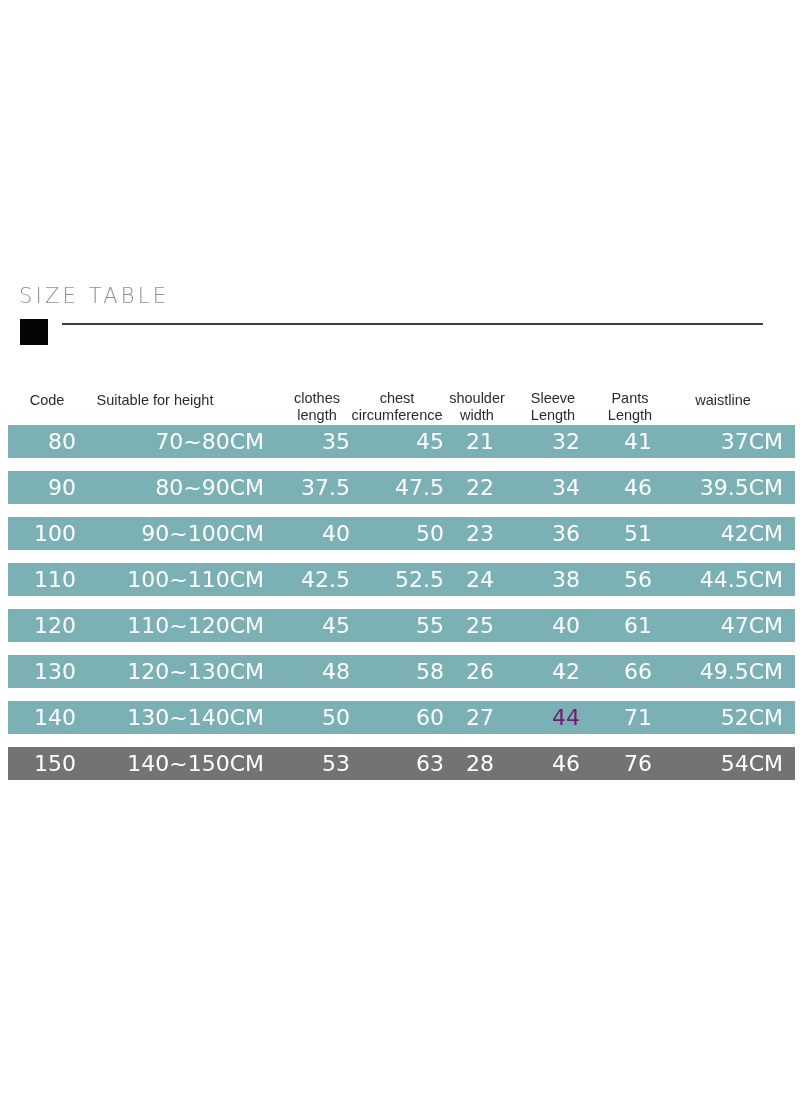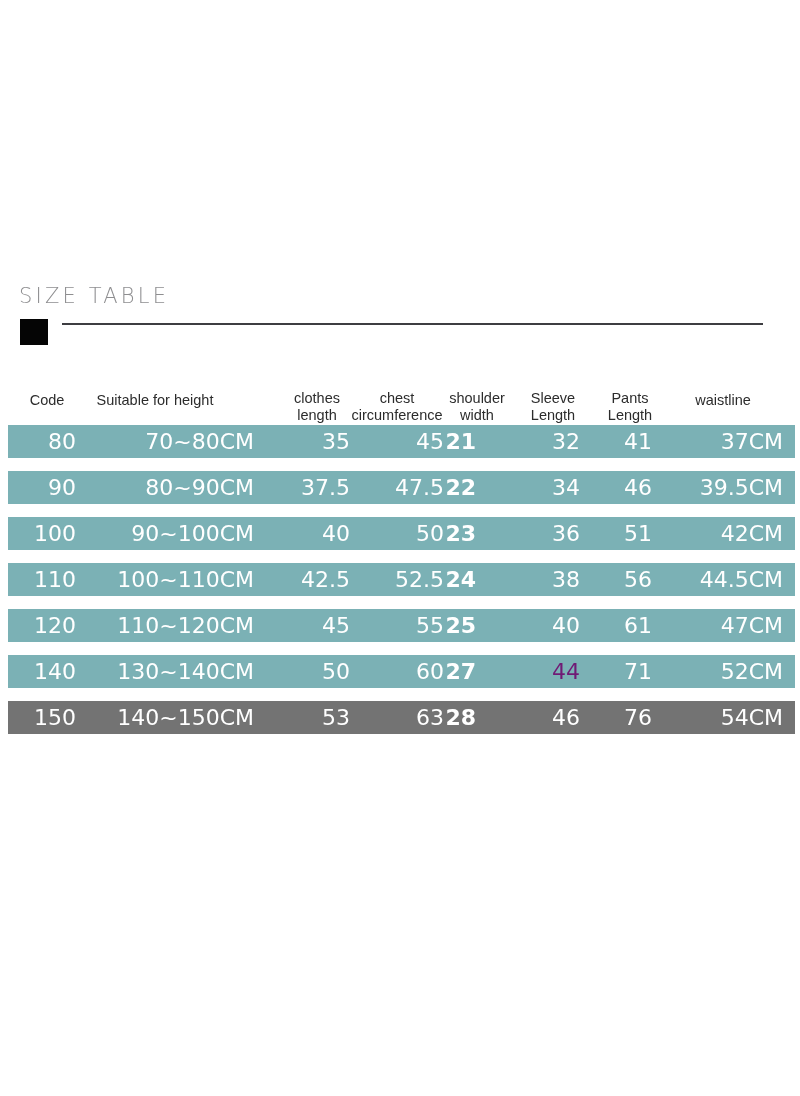--- a/index.html
+++ b/index.html
@@ -109,24 +109,24 @@
     font-family: "DejaVu Sans", sans-serif;
     font-size: 22px;
     color: #ffffff;
     letter-spacing: 0px;
     white-space: nowrap;
     line-height: 33px;
   }
 
   
   .c-code        { left: 12px;  width: 56px;  }
-  .c-height      { left: 62px;  width: 184px; }
+  .c-height      { left: 72px;  width: 184px; }
   .c-clothes     { left: 270px; width: 72px;  }
   .c-chest       { left: 352px; width: 84px;  }
-  .c-shoulder    { left: 424px; width: 44px; font-weight: bold;  }
+  .c-shoulder    { left: 442px; width: 44px;  }
   .c-sleeve      { left: 500px; width: 72px;  }
   .c-pants       { left: 580px; width: 64px;  }
   .c-waist       { left: 652px; width: 123px; }
 
   
   .h-code     { left: 21px;  width: 52px; }
   .h-height   { left: 90px;  width: 130px; }
   .h-clothes  { left: 288px; width: 58px; }
   .h-chest    { left: 350px; width: 94px; }
   .h-shoulder { left: 446px; width: 62px; }
@@ -301,20 +301,46 @@
         </div>
         <div class="cell c-pants right">
           <span class="dcell" style="color: rgb(255, 255, 255);">61</span>
         </div>
         <div class="cell c-waist right">
           <span class="dcell" style="color: rgb(255, 255, 255);">47CM</span>
         </div>
       </div>
       <div class="row data" style="background: rgb(123, 177, 181);">
         <div class="cell c-code right">
+          <span class="dcell" style="color: rgb(255, 255, 255);">130</span>
+        </div>
+        <div class="cell c-height right">
+          <span class="dcell" style="color: rgb(255, 255, 255);">120~130CM</span>
+        </div>
+        <div class="cell c-clothes right">
+          <span class="dcell" style="color: rgb(255, 255, 255);">48</span>
+        </div>
+        <div class="cell c-chest right">
+          <span class="dcell" style="color: rgb(255, 255, 255);">58</span>
+        </div>
+        <div class="cell c-shoulder right">
+          <span class="dcell" style="color: rgb(255, 255, 255);">26</span>
+        </div>
+        <div class="cell c-sleeve right">
+          <span class="dcell" style="color: rgb(255, 255, 255);">42</span>
+        </div>
+        <div class="cell c-pants right">
+          <span class="dcell" style="color: rgb(255, 255, 255);">66</span>
+        </div>
+        <div class="cell c-waist right">
+          <span class="dcell" style="color: rgb(255, 255, 255);">49.5CM</span>
+        </div>
+      </div>
+      <div class="row data" style="background: rgb(123, 177, 181);">
+        <div class="cell c-code right">
           <span class="dcell" style="color: rgb(255, 255, 255);">140</span>
         </div>
         <div class="cell c-height right">
           <span class="dcell" style="color: rgb(255, 255, 255);">130~140CM</span>
         </div>
         <div class="cell c-clothes right">
           <span class="dcell" style="color: rgb(255, 255, 255);">50</span>
         </div>
         <div class="cell c-chest right">
           <span class="dcell" style="color: rgb(255, 255, 255);">60</span>

